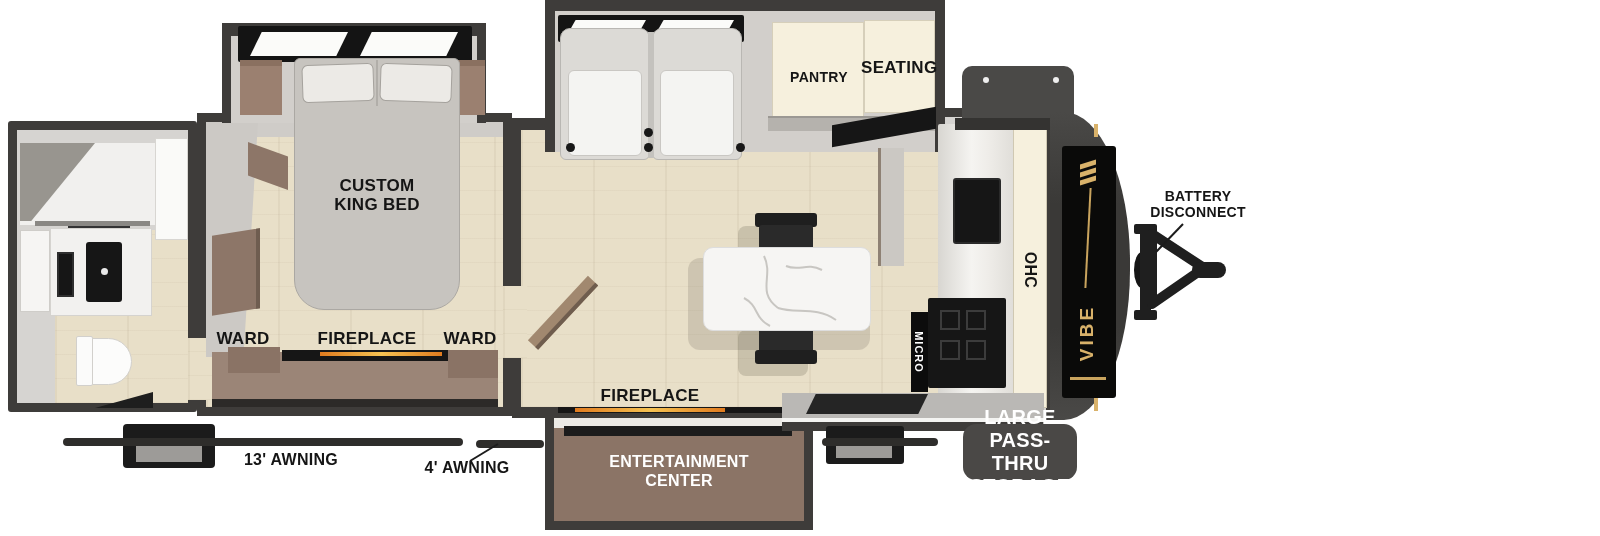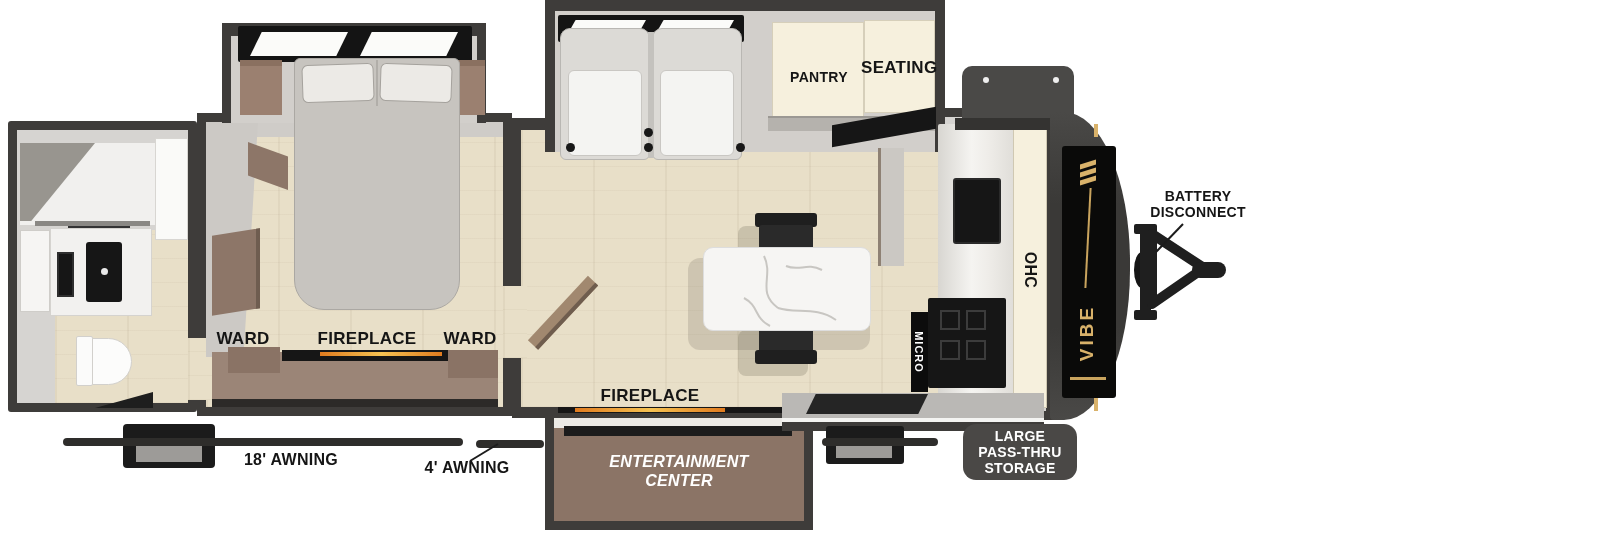--- a/index.html
+++ b/index.html
@@ -67,20 +67,22 @@
     <div class="pane" style="left:12px;top:6px;width:98px;height:24px;"></div>
     <div class="pane" style="left:122px;top:6px;width:98px;height:24px;"></div>
   </div>
   <div class="brown" style="left:240px;top:60px;width:42px;height:55px;background:#9b8070;border-top:6px solid #8a7060;box-sizing:border-box;"></div>
   <div class="brown" style="left:445px;top:60px;width:40px;height:55px;background:#9b8070;border-top:6px solid #8a7060;box-sizing:border-box;"></div>
 
   <div class="abs" style="left:294px;top:58px;width:166px;height:252px;background:#c7c4bf;border:1px solid #aba8a3;box-sizing:border-box;border-radius:6px 6px 30px 30px;"></div>
   <div class="abs" style="left:302px;top:64px;width:72px;height:38px;background:#eceae6;border:1px solid #a5a29d;box-sizing:border-box;border-radius:6px;transform:rotate(-2deg);"></div>
   <div class="abs" style="left:380px;top:64px;width:72px;height:38px;background:#eceae6;border:1px solid #a5a29d;box-sizing:border-box;border-radius:6px;transform:rotate(2deg);"></div>
   <div class="abs" style="left:376px;top:60px;width:2px;height:46px;background:#b1aea9;"></div>
+  <div class="lbl" style="left:307px;top:176px;width:140px;font-size:17px;">CUSTOM
+KING BED</div>
 
   <div class="brown" style="left:212px;top:352px;width:286px;height:51px;background:#9b8577;"></div>
   <div class="blackbox" style="left:282px;top:350px;width:200px;height:11px;"></div>
   <div class="abs" style="left:320px;top:352px;width:122px;height:4px;background:linear-gradient(90deg,#e07b1f,#f5c252,#e07b1f);"></div>
   <div class="brown" style="left:228px;top:347px;width:52px;height:26px;background:#8a7365;"></div>
   <div class="brown" style="left:448px;top:350px;width:50px;height:28px;background:#8a7365;"></div>
   <div class="abs" style="left:212px;top:399px;width:286px;height:8px;background:#2c2a28;"></div>
   <div class="lbl" style="left:214px;top:329px;width:58px;font-size:17px;">WARD</div>
   <div class="lbl" style="left:303px;top:329px;width:128px;font-size:17px;">FIREPLACE</div>
   <div class="lbl" style="left:440px;top:329px;width:60px;font-size:17px;">WARD</div>
@@ -148,21 +150,21 @@
   <div class="abs" style="left:533px;top:338px;width:88px;height:14px;background:#a1886f;border-bottom:4px solid #6f5d4e;box-sizing:border-box;transform:rotate(-47deg);transform-origin:0 50%;"></div>
 
   <div class="lbl" style="left:595px;top:386px;width:110px;font-size:17px;">FIREPLACE</div>
   <div class="blackbox" style="left:558px;top:407px;width:232px;height:9px;"></div>
   <div class="abs" style="left:575px;top:408px;width:150px;height:4px;background:linear-gradient(90deg,#e07b1f,#f5c252,#e07b1f);"></div>
 
   <div class="wall" style="left:545px;top:413px;width:268px;height:117px;"></div>
   <div class="brown" style="left:554px;top:422px;width:250px;height:99px;background:#8b7466;"></div>
   <div class="abs" style="left:554px;top:418px;width:250px;height:10px;background:#eceae6;"></div>
   <div class="blackbox" style="left:564px;top:426px;width:228px;height:10px;background:#1c1c1c;"></div>
-  <div class="lbl wlbl" style="left:560px;top:452px;width:238px;font-size:16px;line-height:1.2;font-style:italic;">ENTERTAINMENT
+  <div class="lbl wlbl" style="left:560px;top:452px;width:238px;font-size:16px;line-height:1.2;">ENTERTAINMENT
 CENTER</div>
 
   <div class="abs" style="left:782px;top:393px;width:262px;height:27px;background:#bab8b5;"></div>
   <div class="abs" style="left:806px;top:394px;width:122px;height:20px;background:#252525;clip-path:polygon(8% 0,100% 0,92% 100%,0 100%);"></div>
   <div class="abs" style="left:782px;top:418px;width:262px;height:4px;background:#f4f4f2;"></div>
   <div class="wall" style="left:782px;top:422px;width:262px;height:9px;"></div>
 
   <div class="abs" style="left:962px;top:66px;width:112px;height:58px;background:#4a4947;border-radius:10px 10px 4px 4px;"></div>
   <div class="abs" style="left:983px;top:77px;width:6px;height:6px;border-radius:50%;background:#efefef;"></div>
   <div class="abs" style="left:1053px;top:77px;width:6px;height:6px;border-radius:50%;background:#efefef;"></div>
@@ -184,35 +186,35 @@
     <rect x="6" y="4" width="23" height="10" rx="2" fill="#1f1f1f"></rect>
     <rect x="6" y="90" width="23" height="10" rx="2" fill="#1f1f1f"></rect>
     <rect x="12" y="8" width="11" height="86" fill="#1f1f1f"></rect>
     <path d="M24,14 L76,48 L24,84 Z" fill="none" stroke="#1f1f1f" stroke-width="10" stroke-linejoin="round"></path>
     <rect x="64" y="42" width="34" height="16" rx="8" fill="#1f1f1f"></rect>
   </svg>
   <div class="lbl" style="left:1150px;top:189px;width:96px;font-size:14px;">BATTERY
 DISCONNECT</div>
 
   <div class="abs" style="left:963px;top:424px;width:114px;height:56px;background:#4a4846;border-radius:13px;display:flex;align-items:center;justify-content:center;">
-    <div class="lbl wlbl" style="position:static;font-size:14px;line-height:1.15;">LARGE
+    <div class="lbl wlbl" style="position:static;font-size:20px;line-height:1.15;">LARGE
 PASS-THRU
 STORAGE</div>
   </div>
 
   <div class="abs" style="left:123px;top:424px;width:92px;height:44px;background:#1b1b1b;border-radius:4px;"></div>
   <div class="abs" style="left:136px;top:444px;width:66px;height:18px;background:#9d9b98;"></div>
   <div class="abs" style="left:826px;top:426px;width:78px;height:38px;background:#1b1b1b;border-radius:3px;"></div>
   <div class="abs" style="left:836px;top:444px;width:56px;height:14px;background:#9d9b98;"></div>
 
   <div class="bar" style="left:63px;top:438px;width:400px;"></div>
   <div class="bar" style="left:476px;top:440px;width:68px;"></div>
   <div class="bar" style="left:822px;top:438px;width:116px;"></div>
 
-  <div class="lbl" style="left:236px;top:451px;width:110px;font-size:16px;">18' AWNING</div>
+  <div class="lbl" style="left:236px;top:451px;width:110px;font-size:16px;">13' AWNING</div>
   <div class="lbl" style="left:413px;top:459px;width:108px;font-size:16px;">4' AWNING</div>
 
   <svg class="abs" style="left:0;top:0;pointer-events:none;" width="1600" height="536" viewBox="0 0 1600 536">
     <line x1="1183" y1="224" x2="1156" y2="252" stroke="#1c1c1c" stroke-width="2"></line>
     <line x1="470" y1="461" x2="498" y2="444" stroke="#1c1c1c" stroke-width="2"></line>
   </svg>
 
 </div>
 
 </body></html>

